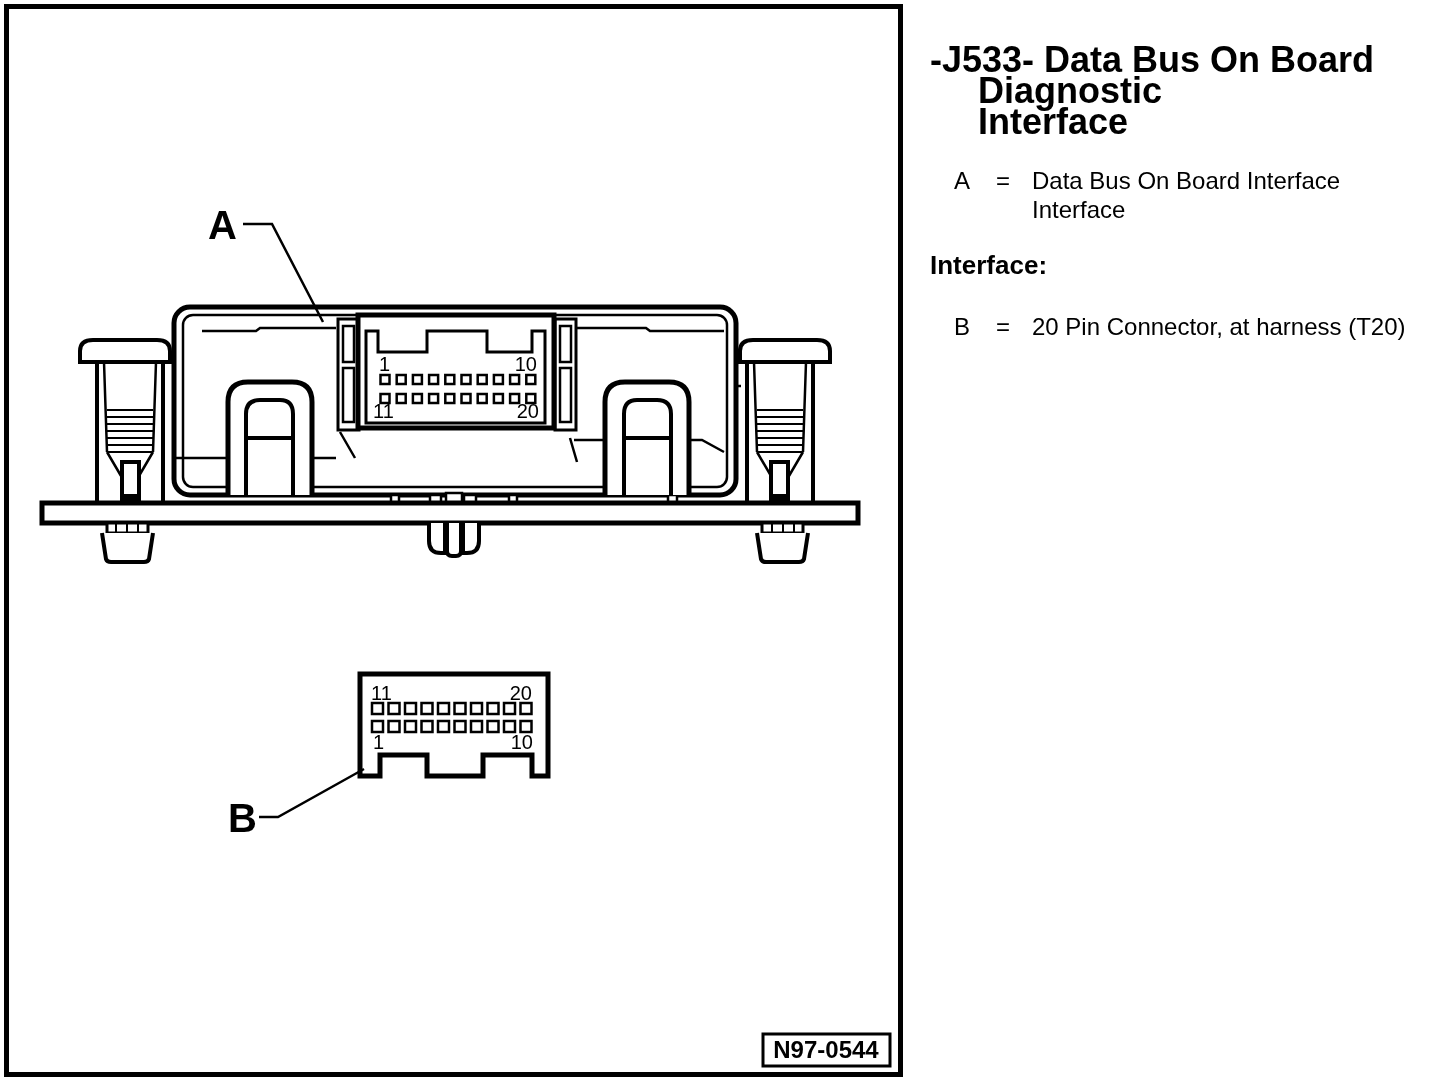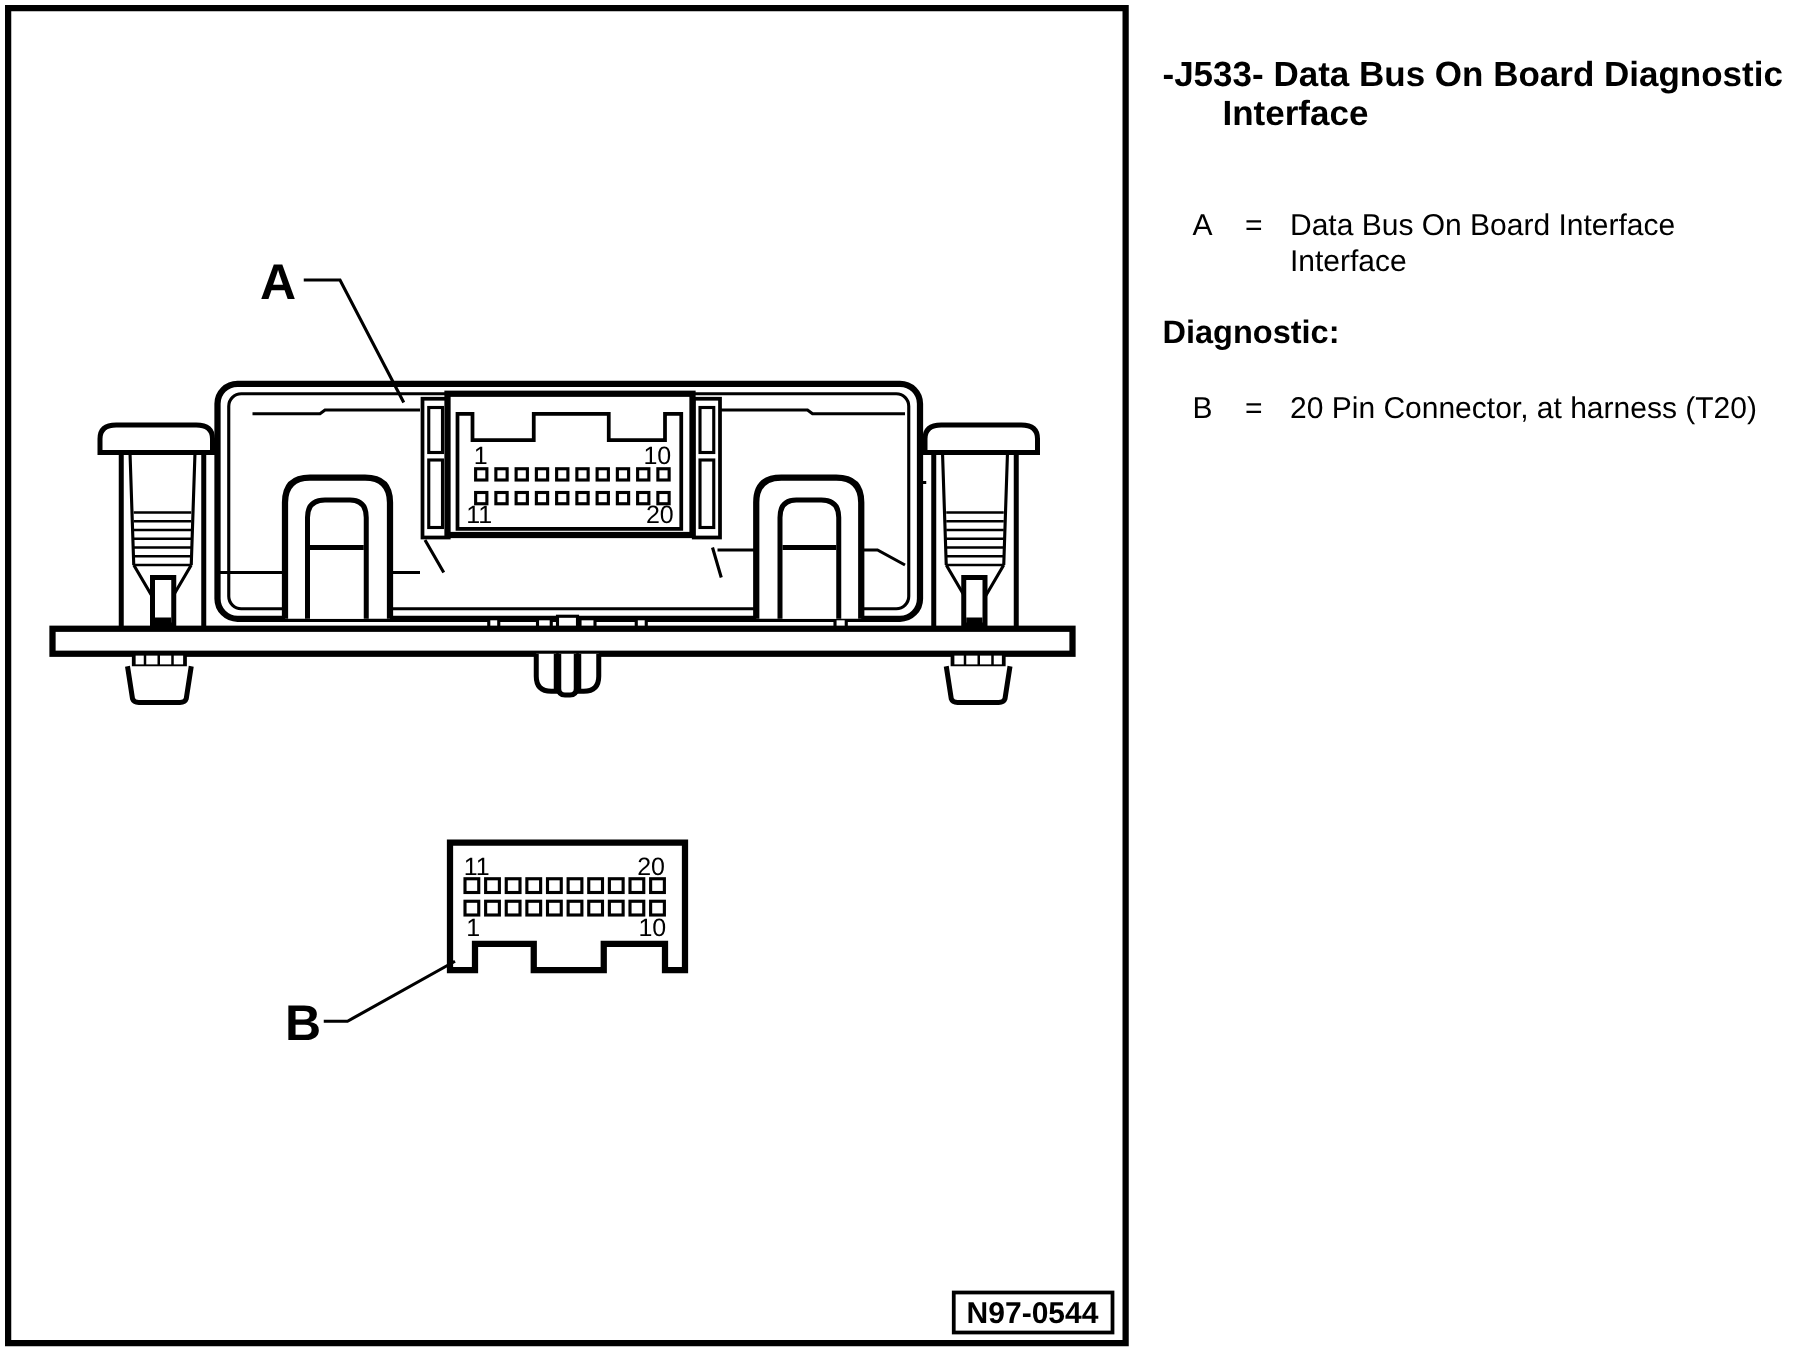--- a/index.html
+++ b/index.html
@@ -4,21 +4,21 @@
 <style>
   html,body{margin:0;padding:0;}
   body{
     width:1456px;height:1084px;position:relative;background:#ffffff;
     font-family:"Liberation Sans",sans-serif;color:#000;overflow:hidden;
   }
   .figure-canvas{position:absolute;left:0;top:0;}
   svg text{font-family:"Liberation Sans",sans-serif;}
   .legend{position:absolute;left:930px;top:44px;width:526px;}
   .legend-title{
-    margin:0;font-size:28px;line-height:31px;font-weight:bold;
+    margin:0;font-size:36px;line-height:31px;font-weight:bold;
     white-space:pre-line;padding-left:48px;text-indent:-48px;
   }
   .lg-item{
     position:absolute;left:24px;display:grid;
     grid-template-columns:42px 36px auto;
     font-size:24px;line-height:29px;
   }
   .lg-item .desc{white-space:pre-line;}
   .lg-item.nowrap .desc{white-space:nowrap;}
   .item-a{top:122px;}
@@ -179,20 +179,20 @@
   <h1 class="legend-title">-J533- Data Bus On Board Diagnostic
 Interface</h1>
 
   <div class="lg-item item-a">
     <span class="key">A</span>
     <span class="eq">=</span>
     <span class="desc">Data Bus On Board Interface
 Interface</span>
   </div>
 
-  <div class="lg-heading">Diagnostic:</div>
+  <div class="lg-heading">Interface:</div>
 
   <div class="lg-item item-b nowrap">
     <span class="key">B</span>
     <span class="eq">=</span>
     <span class="desc">20 Pin Connector, at harness (T20)</span>
   </div>
 </div>
 
 </body></html>

